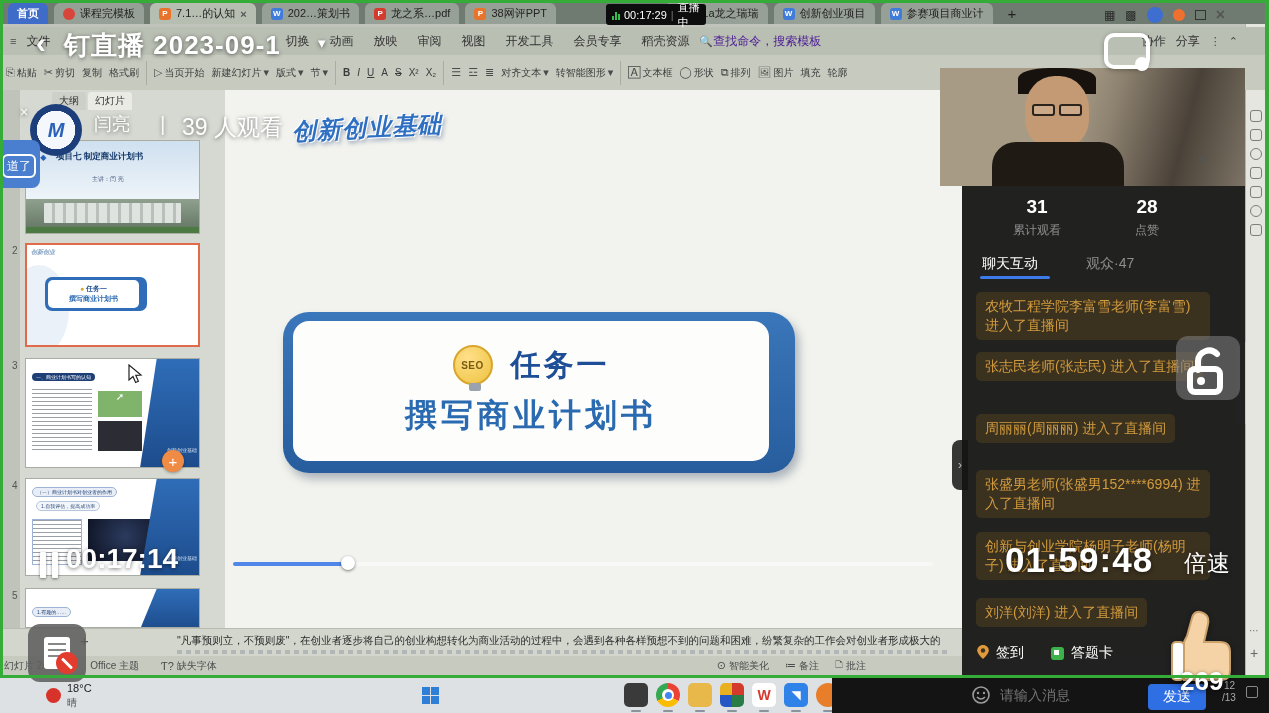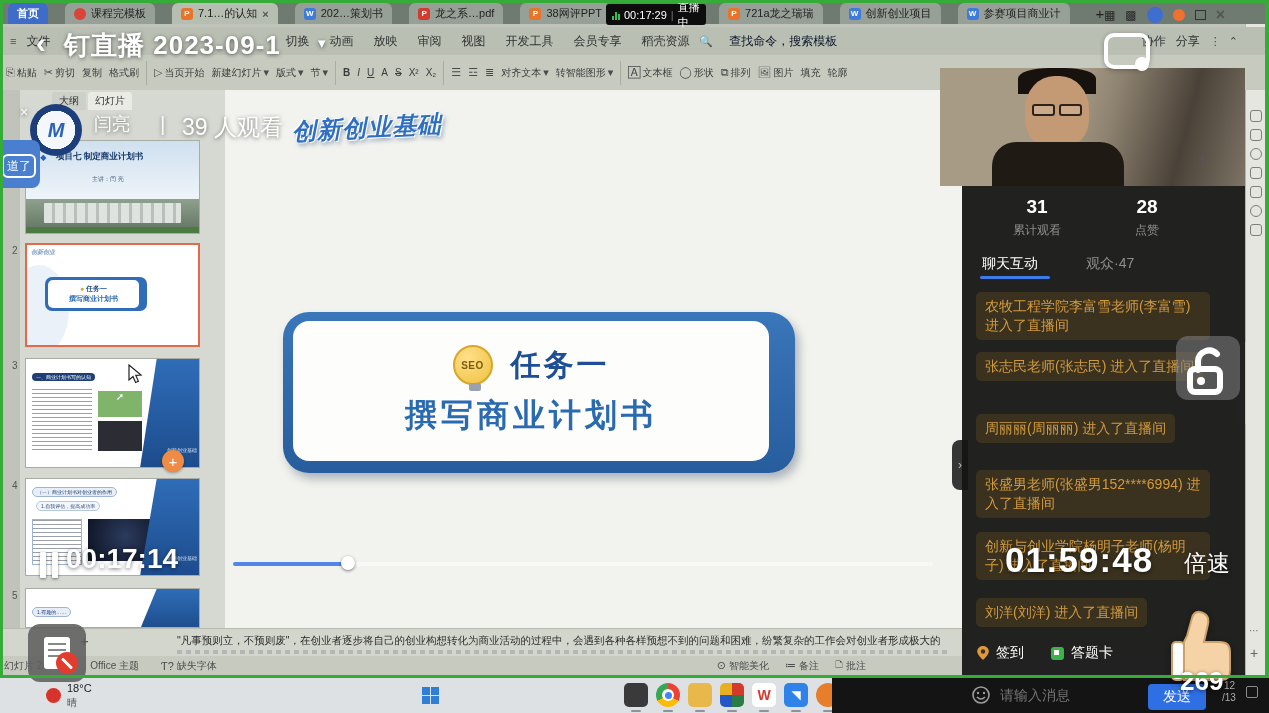--- a/index.html
+++ b/index.html
@@ -4,21 +4,21 @@
 <style>
 *{margin:0;padding:0;box-sizing:border-box}
 body{background:#222}
 .screen{position:relative;width:1269px;height:713px;overflow:hidden;
   font-family:"Liberation Sans","DejaVu Sans",sans-serif;background:#bfc3b9}
 .abs{position:absolute}
 
 .gframe{position:absolute;background:#36ac38;z-index:60;pointer-events:none}
 
 .tabbar{position:absolute;left:0;top:3;width:1269px;height:24px;background:#6f7b70;z-index:2;display:flex;align-items:flex-end}
-.tab{height:21px;display:flex;align-items:center;gap:5px;padding:0 9px;margin-right:17px;
+.tab{height:21px;display:flex;align-items:center;gap:5px;padding:0 9px;margin-right:6px;
   background:#97a096;border-radius:6px 6px 0 0;font-size:11px;color:#222;white-space:nowrap}
 .tab.active{background:#b6bdb1}
 .tab.home{background:#3f6cc8;color:#fff;font-weight:bold}
 .fico{width:12px;height:12px;border-radius:3px;color:#fff;font-size:8px;font-weight:bold;
   display:flex;align-items:center;justify-content:center;flex:none}
 .fico.red{background:#d8453a;border-radius:50%}
 .fico.orange{background:#e8742b}
 .fico.blue{background:#3f7bd9}
 .fico.pdf{background:#d23b2e}
 .livebadge{position:absolute;left:606px;top:4px;width:100px;height:21px;background:#0d0d0d;border-radius:3px;
@@ -191,21 +191,21 @@
     <span style="width:215px"></span>
     <span class="mitem">切换</span>
     <span class="mitem">动画</span>
     <span class="mitem">放映</span>
     <span class="mitem">审阅</span>
     <span class="mitem">视图</span>
     <span class="mitem">开发工具</span>
     <span class="mitem">会员专享</span>
     <span class="mitem">稻壳资源</span>
     <span class="gly">🔍</span>
-    <span class="mitem" style="color:#0f172a;margin-left:16px">查找命令，搜索模板</span>
+    <span class="mitem" style="color:#4c1d95;margin-left:0">查找命令，搜索模板</span>
     <span style="flex:1"></span>
     <span class="mitem" style="margin-right:0">协作</span>
     <span class="mitem">分享</span>
     <span class="gly">⋮</span>
     <span class="gly" style="margin:0 28px 0 8px">⌃</span>
   </div>
 
   <div class="toolbar">
     <div class="tbtn">
       <span class="gly">⎘</span>
@@ -458,21 +458,21 @@
     <div style="position:absolute;left:18px;top:90px;width:70px;height:3px;background:#3d7bea;border-radius:2px"></div>
     <div class="ctab dim" style="position:absolute;left:124px;top:69px">观众·47</div>
 
     <div class="bub" style="top:106px">农牧工程学院李富雪老师(李富雪) 进入了直播间</div>
     <div class="bub" style="top:166px">张志民老师(张志民) 进入了直播间</div>
     <div class="bub" style="top:228px">周丽丽(周丽丽) 进入了直播间</div>
     <div class="bub" style="top:284px">张盛男老师(张盛男152****6994) 进入了直播间</div>
     <div class="bub" style="top:346px">创新与创业学院杨明子老师(杨明子) 进入了直播间</div>
     <div class="bub" style="top:412px">刘洋(刘洋) 进入了直播间</div>
 
-    <div style="position:absolute;left:14px;top:458px;display:flex;align-items:center;gap:6px">
+    <div style="position:absolute;left:14px;top:458px;display:flex;gap:6px">
       <svg width="14" height="16">
         <path d="M7 1 C3.5 1 1.2 3.6 1.2 6.6 C1.2 10 7 15 7 15 C7 15 12.8 10 12.8 6.6 C12.8 3.6 10.5 1 7 1 Z" fill="#e09a3c"></path>
         <circle cx="7" cy="6.5" r="2.2" fill="#3a3023"></circle>
       </svg>
       <span style="color:#fff;font-size:14px">签到</span>
     </div>
     <div style="position:absolute;left:88px;top:458px;display:flex;align-items:center;gap:6px">
       <svg width="15" height="15">
         <rect x="1" y="1" width="13" height="13" rx="3" fill="#3cb24b"></rect>
         <rect x="4" y="4" width="5" height="5" fill="#fff"></rect>

